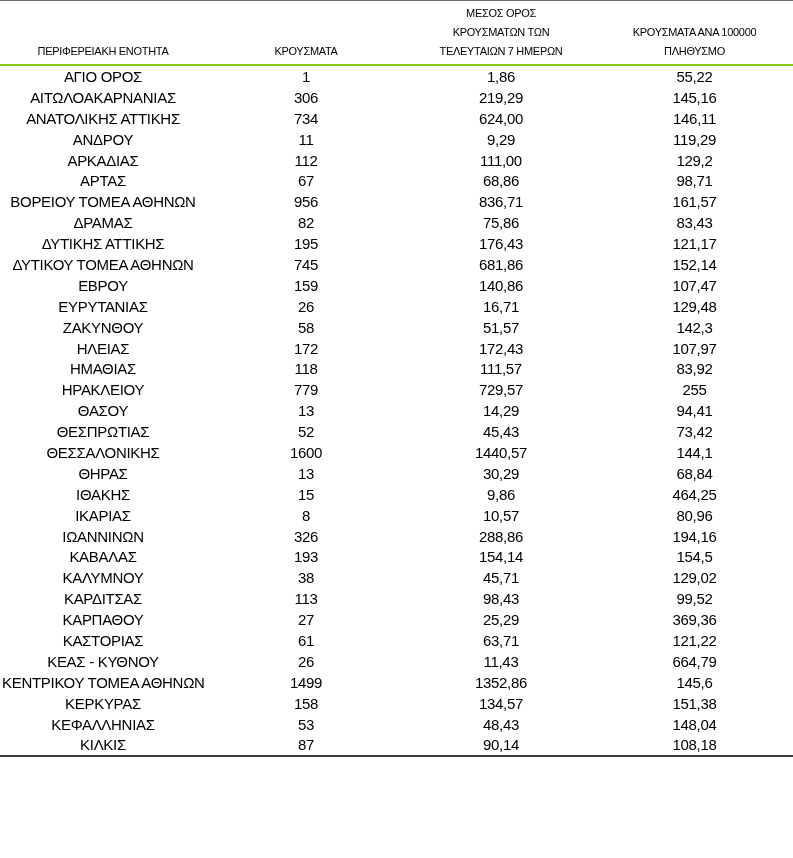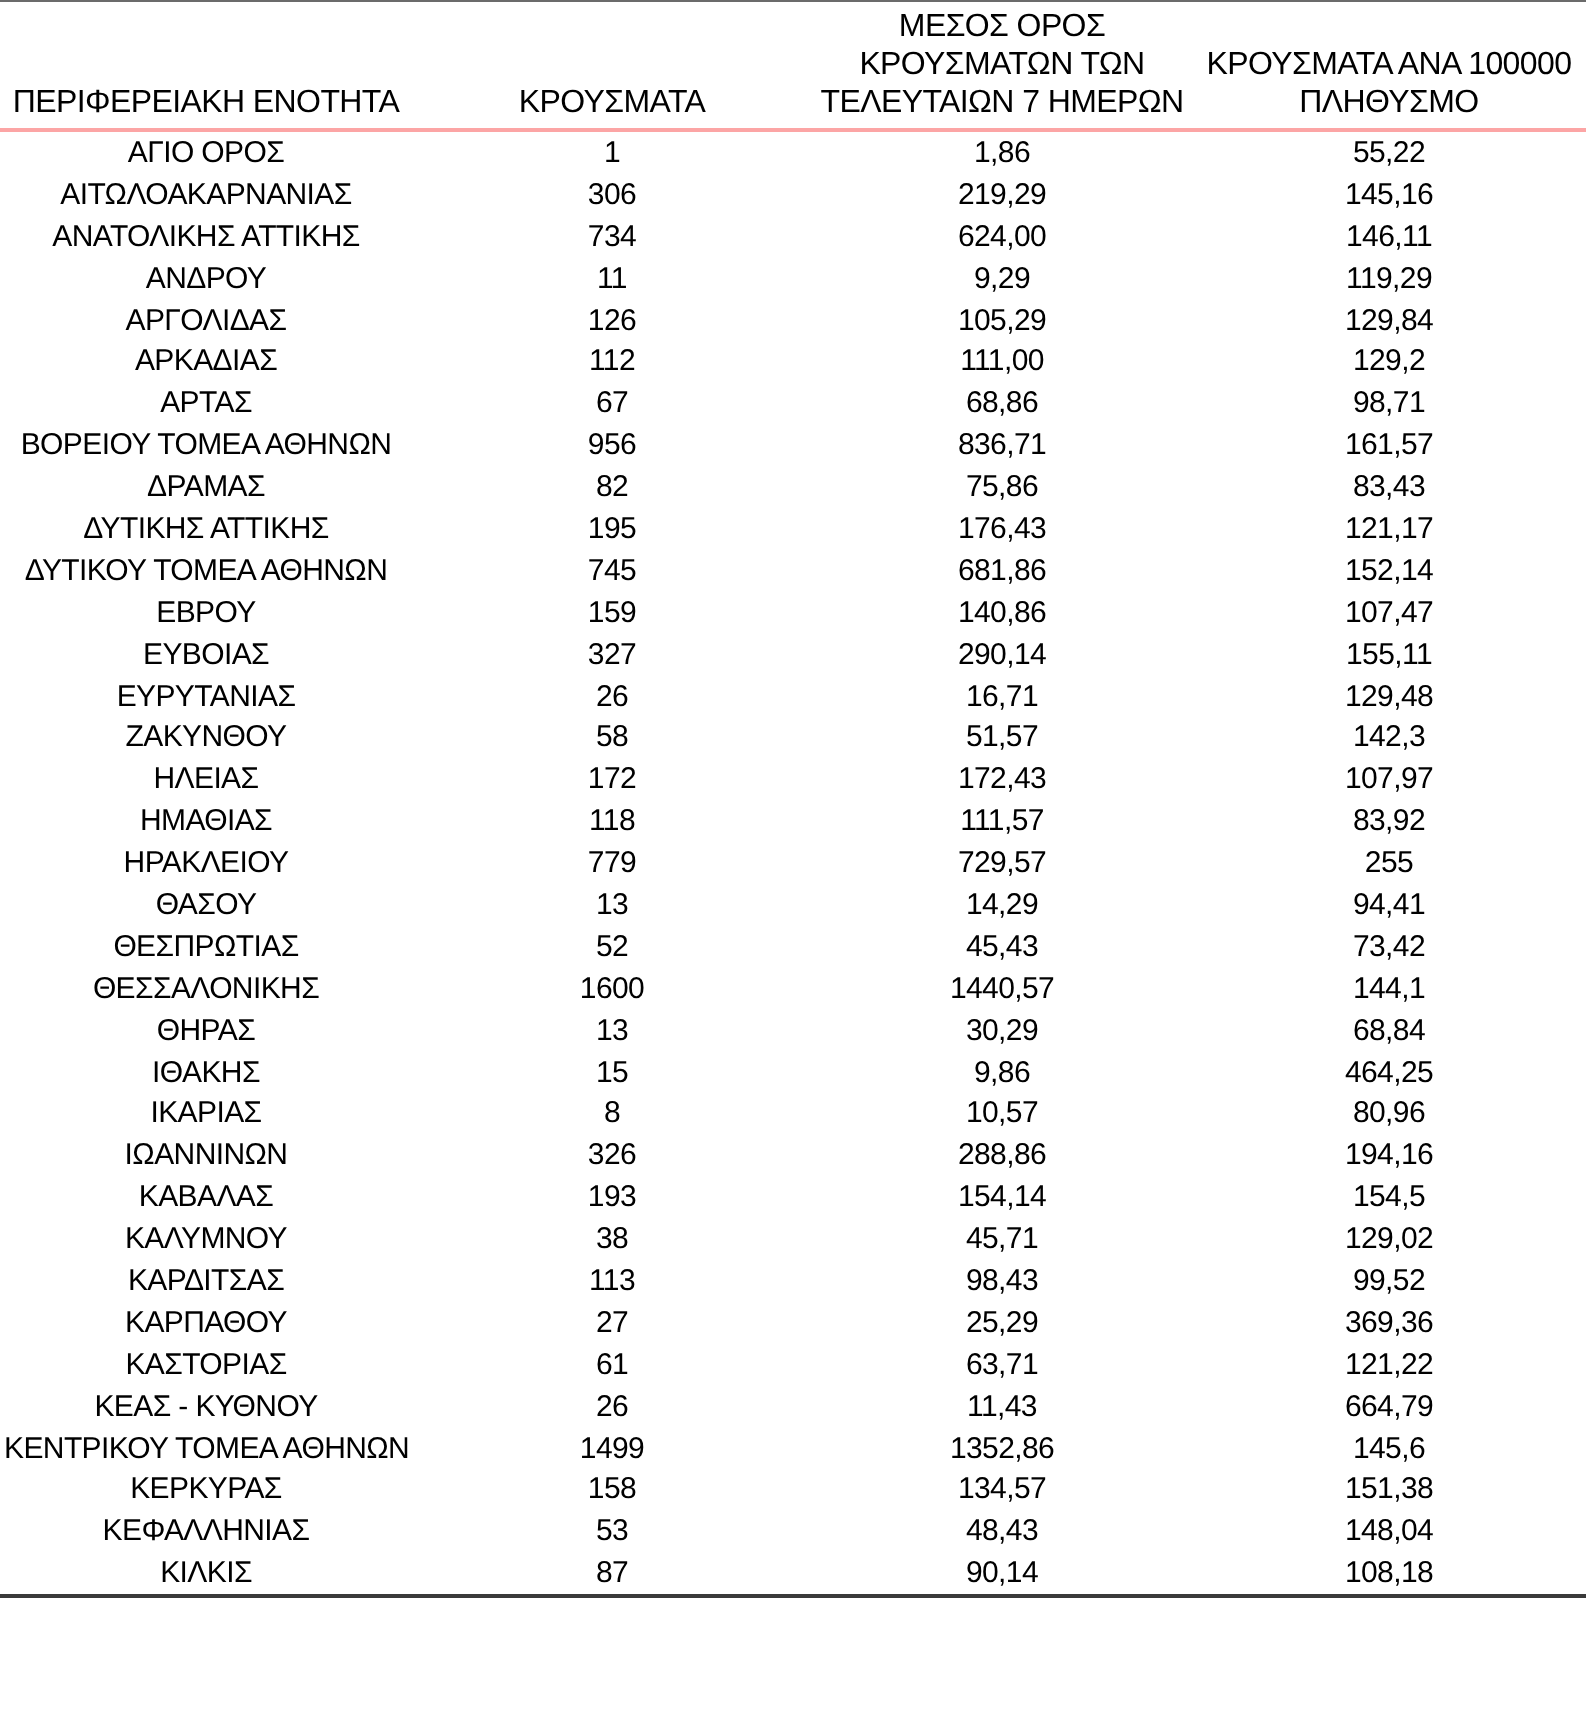--- a/index.html
+++ b/index.html
@@ -16,27 +16,27 @@
   }
   table.stats {
     width: 793px;
     border-collapse: collapse;
     table-layout: fixed;
     border-top: 1px solid #6b6b6b;
     border-bottom: 2px solid #3a3a3a;
   }
   table.stats th {
     font-weight: normal;
-    font-size: 16px;
+    font-size: 11px;
     line-height: 19px;
     letter-spacing: -0.3px;
     text-align: center;
     vertical-align: bottom;
     padding: 3px 2px 3px 2px;
-    border-bottom: 2px solid #fca5a5;
+    border-bottom: 2px solid #84cc16;
     white-space: pre-line;
   }
   table.stats td {
     font-size: 15px;
     letter-spacing: -0.3px;
     text-align: center;
     vertical-align: middle;
     height: 20.9px;
     padding: 0 2px;
     overflow: hidden;
@@ -84,26 +84,20 @@
         <td>624,00</td>
         <td>146,11</td>
       </tr>
       <tr>
         <td>ΑΝΔΡΟΥ</td>
         <td>11</td>
         <td>9,29</td>
         <td>119,29</td>
       </tr>
       <tr>
-        <td>ΑΡΓΟΛΙΔΑΣ</td>
-        <td>126</td>
-        <td>105,29</td>
-        <td>129,84</td>
-      </tr>
-      <tr>
         <td>ΑΡΚΑΔΙΑΣ</td>
         <td>112</td>
         <td>111,00</td>
         <td>129,2</td>
       </tr>
       <tr>
         <td>ΑΡΤΑΣ</td>
         <td>67</td>
         <td>68,86</td>
         <td>98,71</td>
@@ -132,26 +126,20 @@
         <td>681,86</td>
         <td>152,14</td>
       </tr>
       <tr>
         <td>ΕΒΡΟΥ</td>
         <td>159</td>
         <td>140,86</td>
         <td>107,47</td>
       </tr>
       <tr>
-        <td>ΕΥΒΟΙΑΣ</td>
-        <td>327</td>
-        <td>290,14</td>
-        <td>155,11</td>
-      </tr>
-      <tr>
         <td>ΕΥΡΥΤΑΝΙΑΣ</td>
         <td>26</td>
         <td>16,71</td>
         <td>129,48</td>
       </tr>
       <tr>
         <td>ΖΑΚΥΝΘΟΥ</td>
         <td>58</td>
         <td>51,57</td>
         <td>142,3</td>

